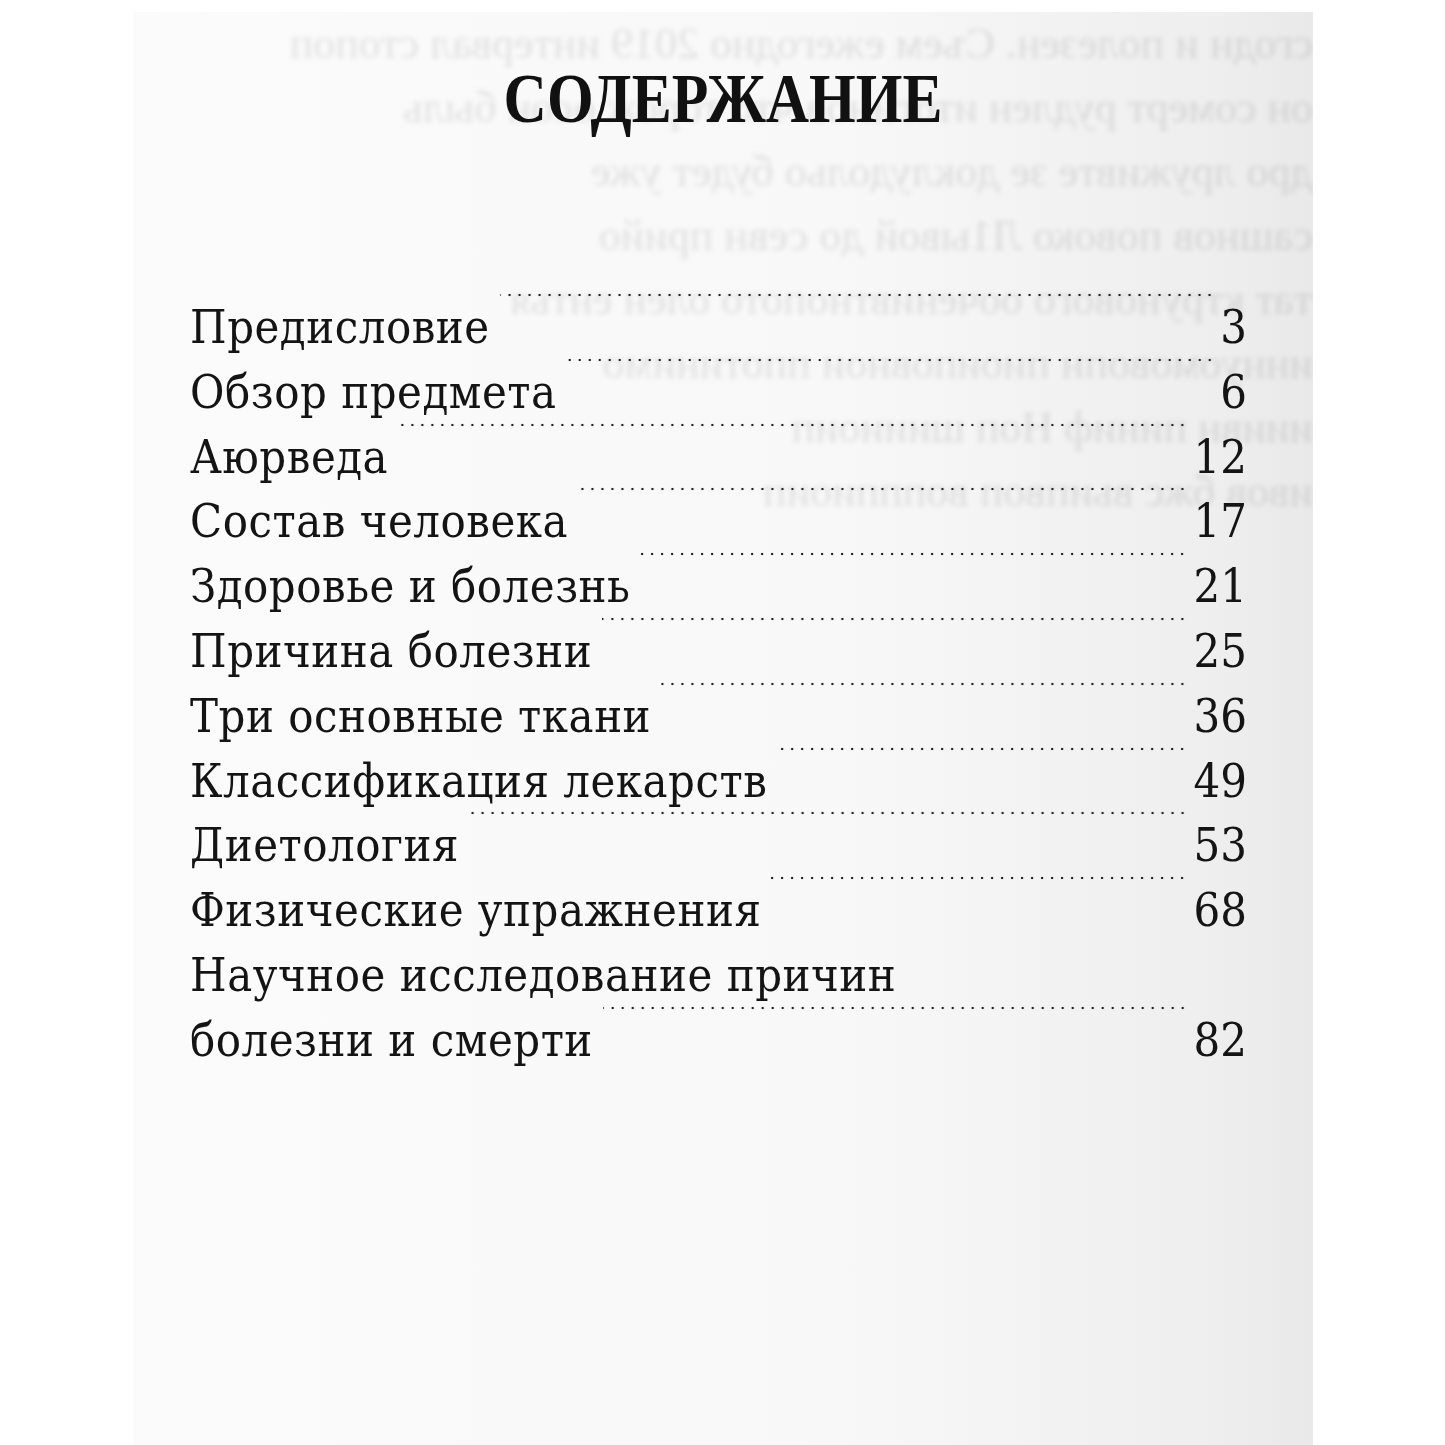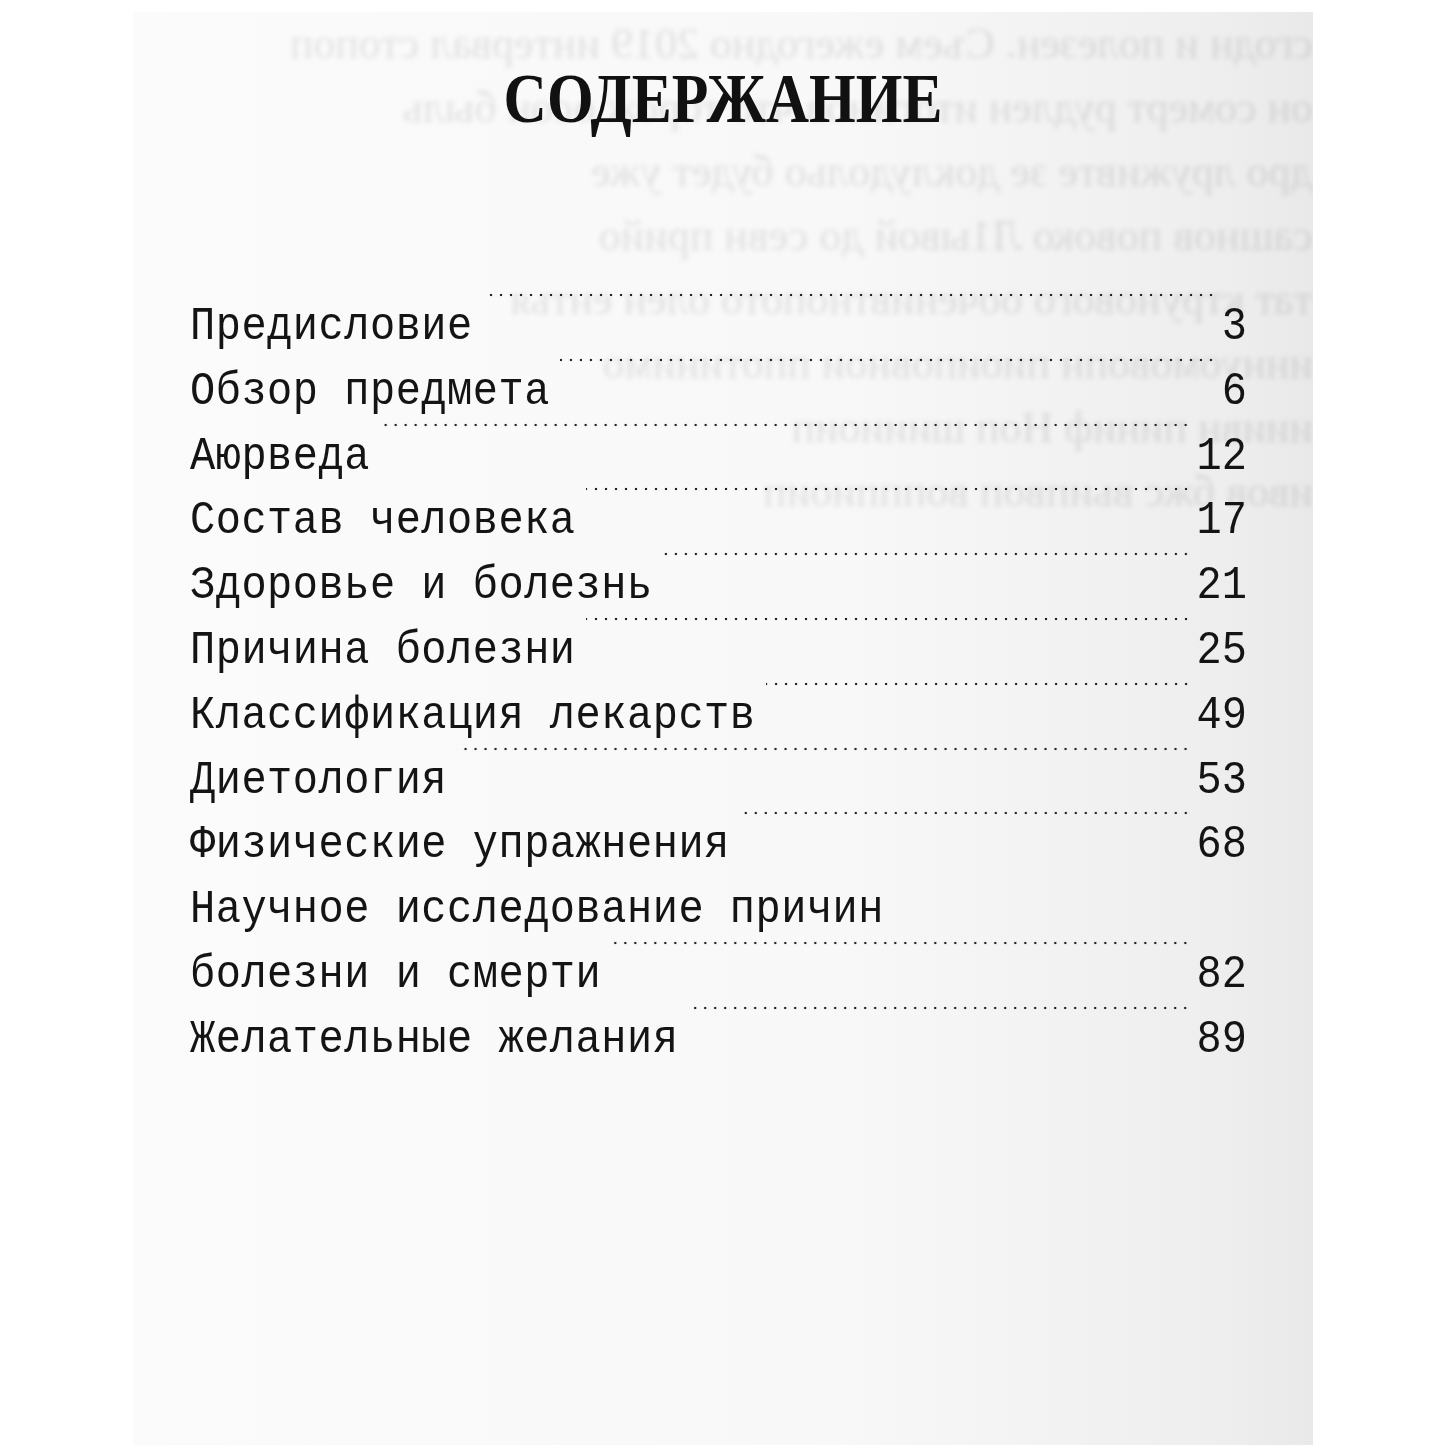--- a/index.html
+++ b/index.html
@@ -55,21 +55,20 @@
       font-family: "DejaVu Serif", serif;
       font-size: 42px;
       color: #141414;
     }
     .row {
       display: flex;
       align-items: flex-start;
       height: 64.8px;
       line-height: 64.8px;
       white-space: nowrap;
-      font-family: Liberation Mono, monospace;
     }
     .row .label {
       flex: 0 0 auto;
       letter-spacing: 0.5px;
       transform: scaleY(1.12);
     }
     .row .leader {
       flex: 1 1 auto;
       margin: 0 6px 0 10px;
       height: 4px;
@@ -131,20 +130,25 @@
       <span class="label">Здоровье и болезнь</span>
       <span class="leader"></span>
       <span class="pagenum">21</span>
     </div>
     <div class="row">
       <span class="label">Причина болезни</span>
       <span class="leader"></span>
       <span class="pagenum">25</span>
     </div>
     <div class="row">
+      <span class="label">Три основные ткани</span>
+      <span class="leader"></span>
+      <span class="pagenum">36</span>
+    </div>
+    <div class="row">
       <span class="label">Классификация лекарств</span>
       <span class="leader"></span>
       <span class="pagenum">49</span>
     </div>
     <div class="row">
       <span class="label">Диетология</span>
       <span class="leader"></span>
       <span class="pagenum">53</span>
     </div>
     <div class="row">
@@ -155,19 +159,14 @@
     <div class="row no-leader">
       <span class="label">Научное исследование причин</span>
 
       <span class="pagenum"></span>
     </div>
     <div class="row">
       <span class="label">болезни и смерти</span>
       <span class="leader"></span>
       <span class="pagenum">82</span>
     </div>
-    <div class="row">
-      <span class="label">Желательные желания</span>
-      <span class="leader"></span>
-      <span class="pagenum">89</span>
-    </div>
   </div>
 </div>
 
 </body></html>

